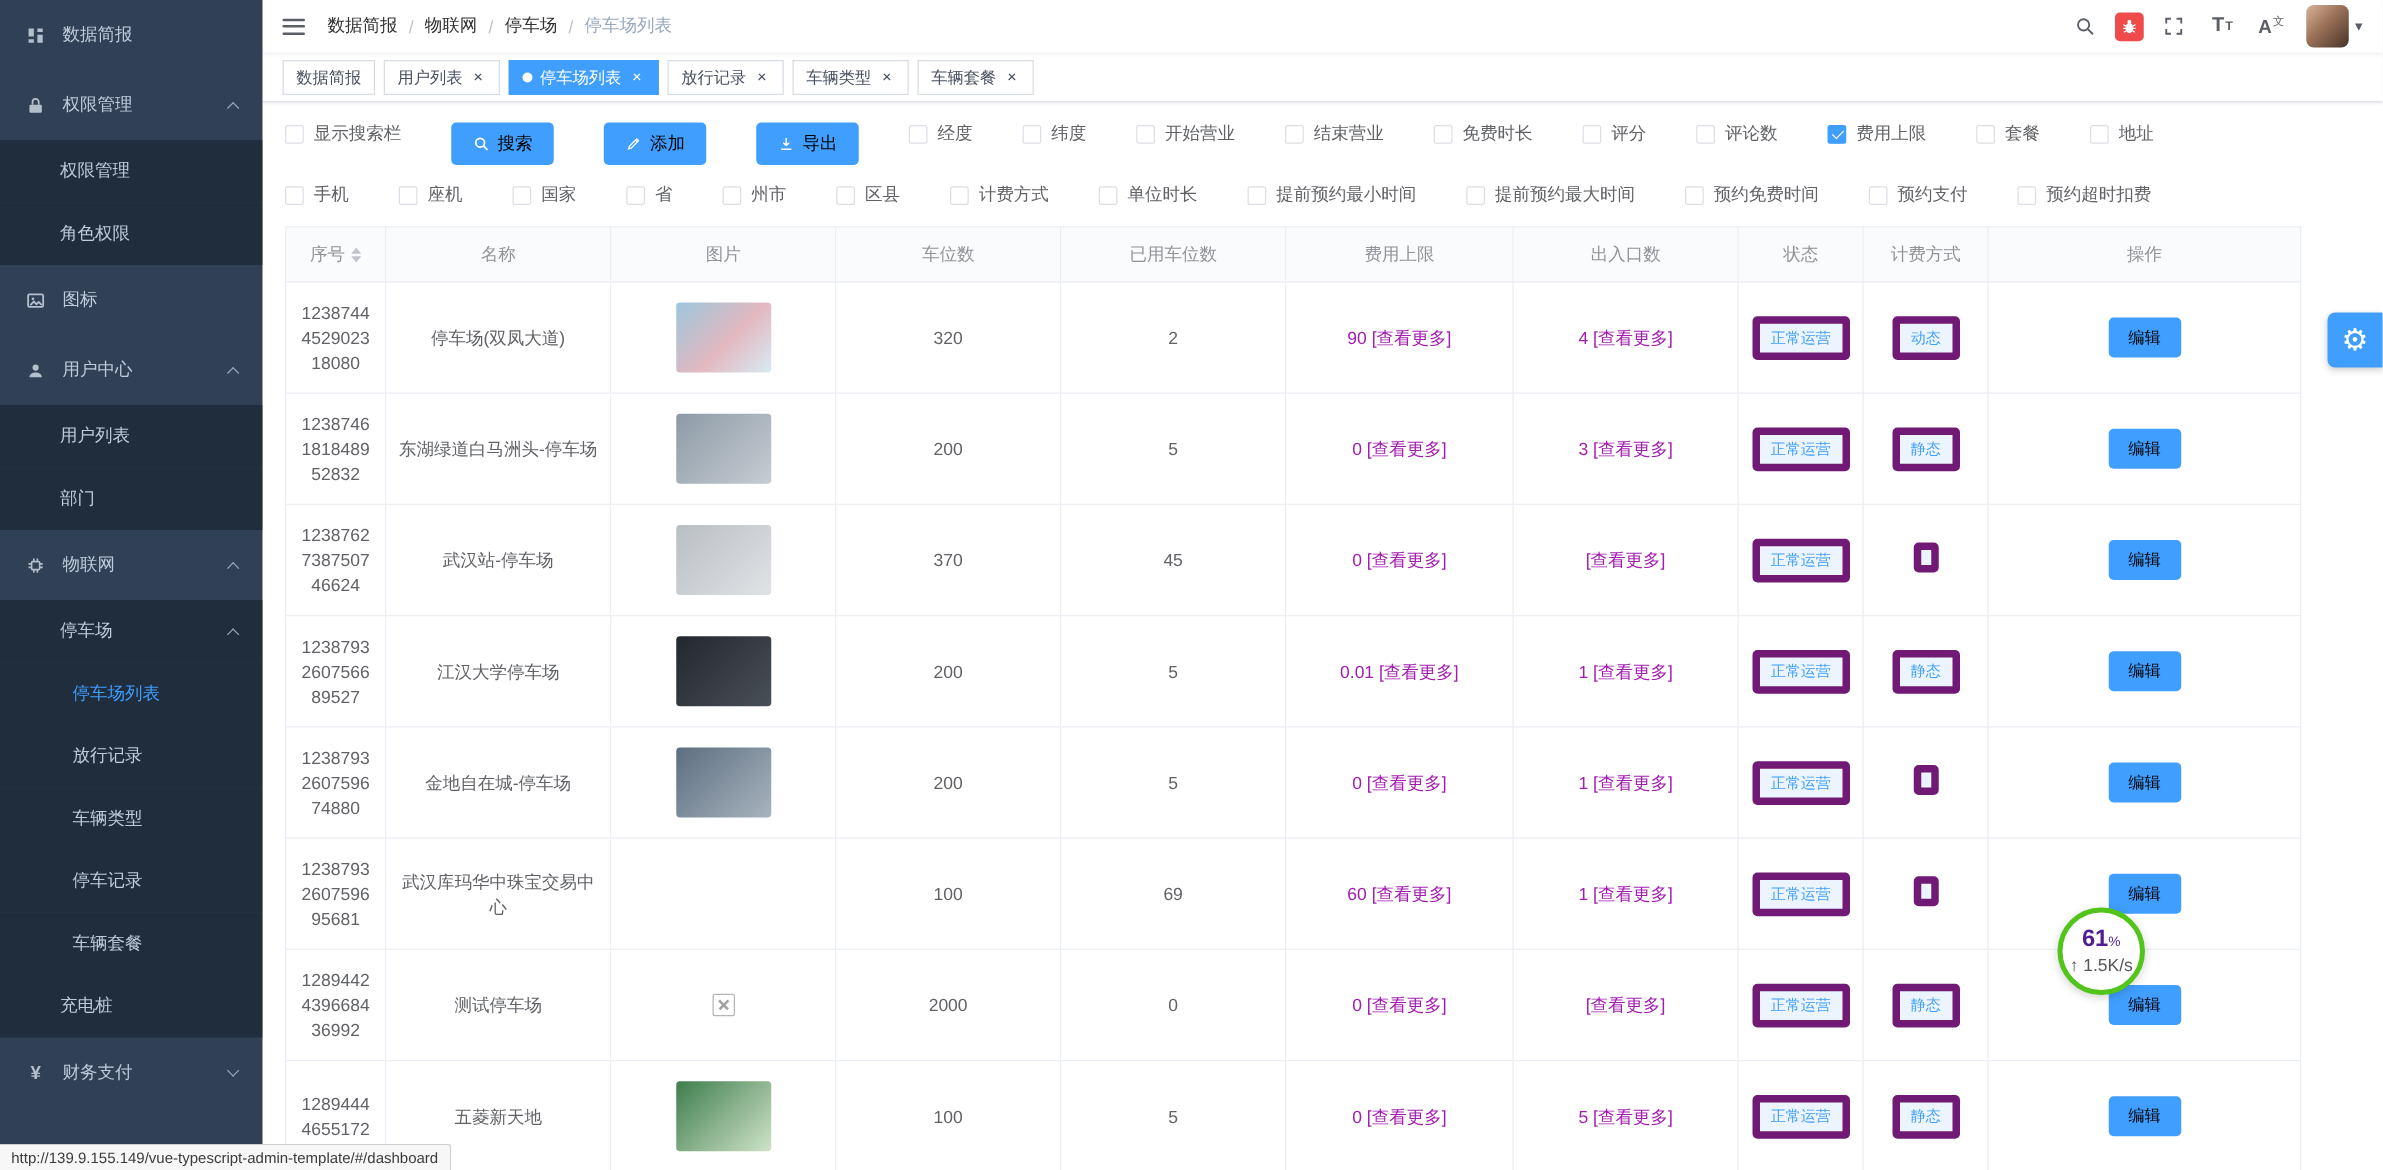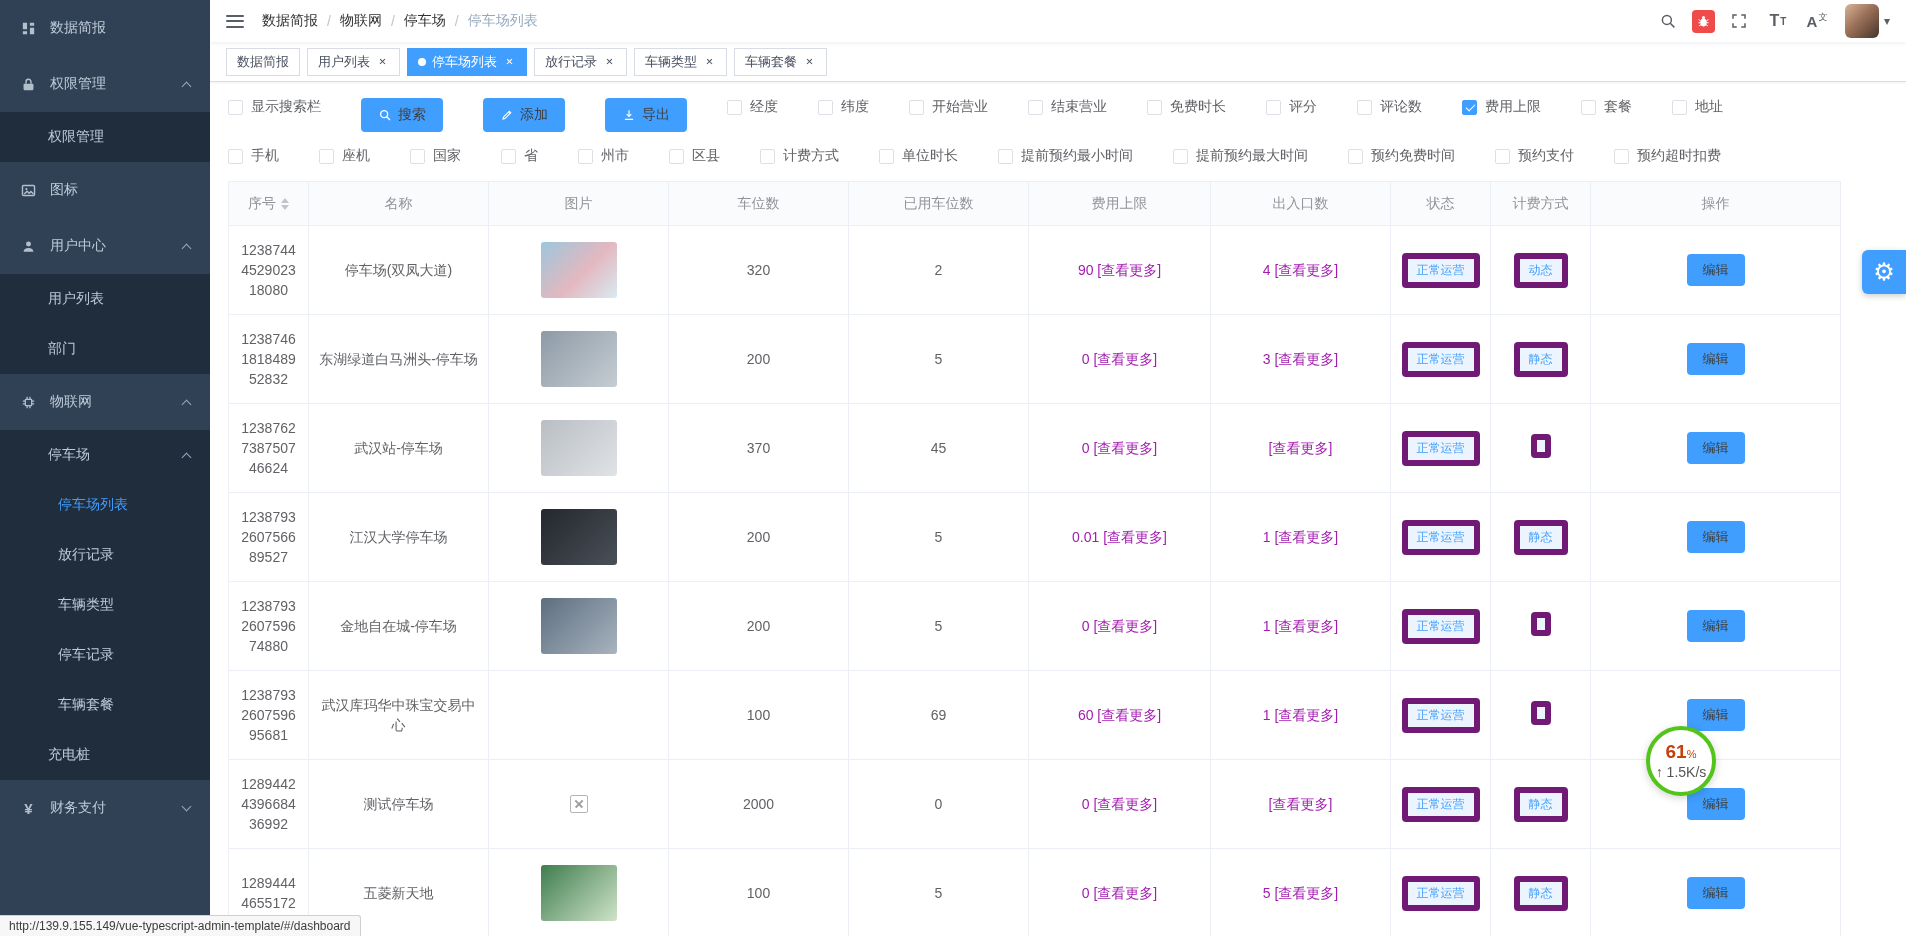--- a/index.html
+++ b/index.html
@@ -58,21 +58,21 @@
   
   .content { flex: 1; background: #fff; padding: 16px 18px; overflow: hidden; position: relative; }
   .filter-row { display: flex; align-items: flex-start; gap: 40px; }
   .filter-row2 { margin-top: 15px; }
   .contents { display: contents; }
   .chk { display: inline-flex; align-items: center; gap: 8px; cursor: pointer; white-space: nowrap; }
   .box { width: 15px; height: 15px; border: 1px solid #dcdfe6; border-radius: 2px; background: #fff; position: relative; flex: none; }
   .chk[data-checked="true"] .box { background: #409eff; border-color: #409eff; }
   .chk[data-checked="true"] .box::after { content: ""; position: absolute; left: 4.5px; top: 1.5px; width: 4px; height: 8px; border-right: 1.6px solid #fff; border-bottom: 1.6px solid #fff; transform: rotate(45deg); }
   .lbl { font-size: 14px; color: #606266; }
-  .btn { display: inline-flex; align-items: center; gap: 6px; height: 34px; padding: 0 17px; background: #409eff; color: #404040; border: none; border-radius: 4px; font-size: 14px; cursor: pointer; font-family: inherit; }
+  .btn { display: inline-flex; align-items: center; gap: 6px; height: 34px; padding: 0 17px; background: #409eff; color: #000000; border: none; border-radius: 4px; font-size: 14px; cursor: pointer; font-family: inherit; }
   .btn svg { width: 14px; height: 14px; }
   .btn-sm { height: 32px; padding: 0 16px; font-size: 13px; }
   
   table.grid { margin-top: 16px; border-collapse: collapse; table-layout: fixed; width: 1612px; }
   .grid th { height: 44px; border: 1px solid #ebeef5; color: #909399; font-weight: 500; font-size: 14px; background: #fafbfc; }
   .grid td { border: 1px solid #ebeef5; text-align: center; vertical-align: middle; height: 89px; padding: 6px 10px; font-size: 14px; color: #606266; word-break: break-all; line-height: 20px; }
   .sorts { display: inline-flex; flex-direction: column; vertical-align: middle; margin-left: 5px; }
   .tri { width: 0; height: 0; border-left: 4px solid transparent; border-right: 4px solid transparent; }
   .tri.up { border-bottom: 5px solid #c0c4cc; margin-bottom: 2px; }
   .tri.down { border-top: 5px solid #c0c4cc; }
@@ -81,21 +81,21 @@
   .tag:empty { width: 20px; padding: 0; }
   .thumb { width: 76px; height: 56px; margin: 0 auto; border-radius: 3px; background: #e8e8e8; }
   .thumb[data-kind="none"] { visibility: hidden; }
   .thumb[data-kind="broken"] { width: 18px; height: 18px; border: 1px solid #b5b5b5; background: #fff; position: relative; border-radius: 2px; }
   .thumb[data-kind="broken"]::before, .thumb[data-kind="broken"]::after { content: ""; position: absolute; left: 3px; top: 7px; width: 10px; height: 1.5px; background: #a0a0a0; }
   .thumb[data-kind="broken"]::before { transform: rotate(45deg); }
   .thumb[data-kind="broken"]::after { transform: rotate(-45deg); }
   
   .fab { position: absolute; right: 0; top: 250px; width: 44px; height: 44px; background: #409eff; border-radius: 6px 0 0 6px; display: flex; align-items: center; justify-content: center; color: #fff; font-size: 24px; cursor: pointer; z-index: 20; box-shadow: 0 2px 6px rgba(0,0,0,.2); }
   .speed { position: absolute; left: 1646px; top: 726px; width: 70px; height: 70px; border-radius: 50%; background: #fff; border: 4px solid #52c41a; display: flex; flex-direction: column; align-items: center; justify-content: center; z-index: 30; box-shadow: 0 2px 8px rgba(0,0,0,.18); cursor: move; }
-  .pct { font-size: 19px; font-weight: 700; color: #c2410c; line-height: 1; }
+  .pct { font-size: 19px; font-weight: 700; color: #4c1d95; line-height: 1; }
   .unit { font-size: 11px; font-weight: 400; }
   .rate { font-size: 14px; color: #555; margin-top: 3px; }
   .url-tip { position: absolute; left: 0; bottom: 0; background: #f7f7f7; border: 1px solid #cfcfcf; border-left: none; border-bottom: none; border-radius: 0 3px 0 0; padding: 3px 9px; font-size: 12px; color: #3c3c3c; z-index: 40; }
 </style>
 </head>
 <body>
 
 <aside class="sidebar">
   <div class="s-item lvl1">
     <svg class="s-icon" viewBox="0 0 24 24" fill="currentColor">
@@ -108,20 +108,23 @@
     <svg class="s-icon" viewBox="0 0 24 24">
         <rect x="5" y="11" width="14" height="9" rx="1.5" fill="currentColor"></rect>
         <path d="M8.5 11V8a3.5 3.5 0 0 1 7 0v3" fill="none" stroke="currentColor" stroke-width="2"></path>
       </svg>
     <span class="s-label">权限管理</span>
     <i class="chev up"></i>
   </div>
   <div class="s-sub">
     <div class="s-item lvl2">
       <span class="s-label">权限管理</span>
+    </div>
+    <div class="s-item lvl2">
+      <span class="s-label">角色权限</span>
     </div>
   </div>
 
   <div class="s-item lvl1">
     <svg class="s-icon" viewBox="0 0 24 24" fill="none" stroke="currentColor" stroke-width="2">
         <rect x="3.5" y="5" width="17" height="14" rx="1.5"></rect>
         <circle cx="9" cy="10" r="1.5" fill="currentColor" stroke="none"></circle>
         <path d="M6 17l4-4 3 3 2.5-2.5L19 17"></path>
       </svg>
     <span class="s-label">图标</span>

